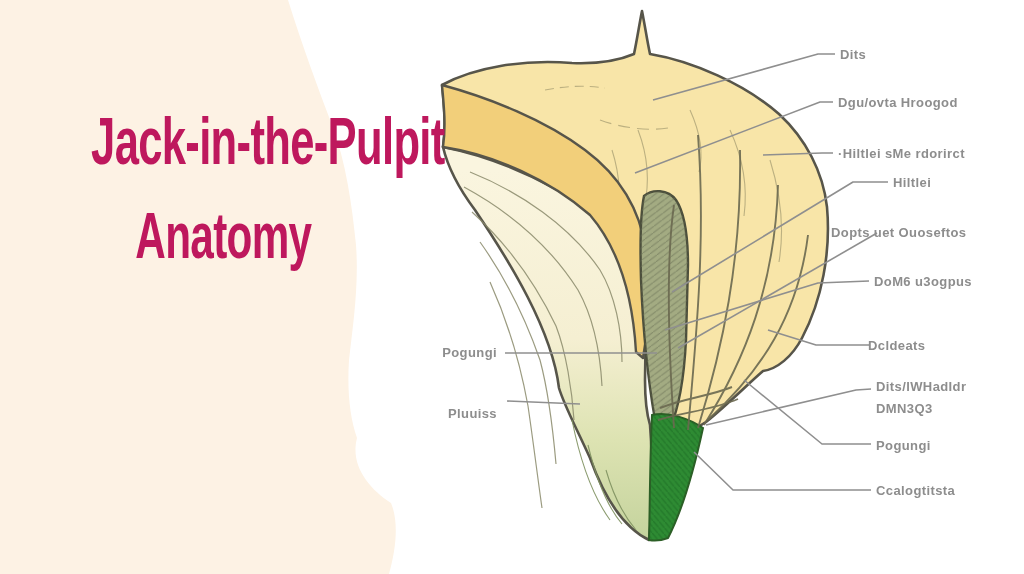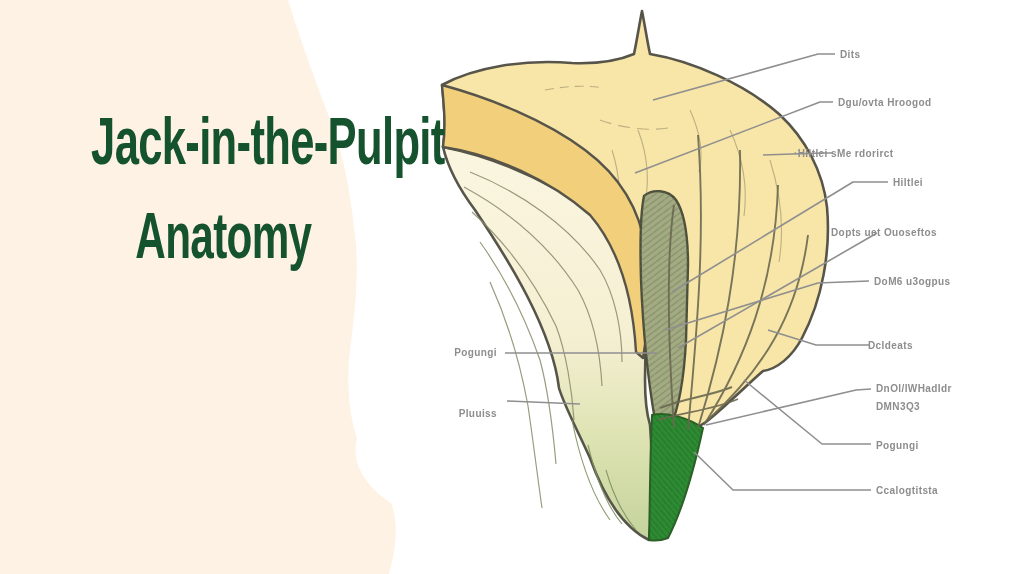--- a/index.html
+++ b/index.html
@@ -7,39 +7,39 @@
     position:relative;
     width:1024px;height:574px;
     background:#ffffff;
     overflow:hidden;
     font-family:"Liberation Sans", sans-serif;
   }
   #artwork{position:absolute;left:0;top:0;width:1024px;height:574px;}
   
   #title-block{
     position:absolute;left:0;top:108px;width:446px;
-    text-align:center;color:#14532d;z-index:3;
+    text-align:center;color:#be185d;z-index:3;
   }
   .title-line{
     display:inline-block;
     font-weight:700;
     font-size:66px;
     letter-spacing:-1px;
     transform:scaleX(0.66);
     transform-origin:50% 50%;
     white-space:nowrap;
     line-height:1.0;
   }
   #title-line2-wrap{margin-top:30px;}
   #title-line2-wrap .title-line{font-size:64px;}
   
   .lbl{
     position:absolute;
     transform:translateY(-50%);
-    font-size:10px;
+    font-size:13px;
     font-weight:700;
     color:#8d8d8d;
     letter-spacing:.4px;
     white-space:nowrap;
     z-index:4;
   }
   .lbl .second{display:block;margin-top:7px;}
   .lbl-left{text-align:right;}
 </style>
 </head>
@@ -148,27 +148,27 @@
     </g>
   </svg>
 
   <div id="title-block">
     <div><span class="title-line">Jack-in-the-Pulpit</span></div>
     <div id="title-line2-wrap"><span class="title-line">Anatomy</span></div>
   </div>
 
   <div class="lbl" style="left:840px;top:54px">Dits</div>
   <div class="lbl" style="left:838px;top:102px">Dgu/ovta Hroogod</div>
-  <div class="lbl" style="left:794px;top:153px">·Hiltlei sMe rdorirct</div>
+  <div class="lbl" style="left:838px;top:153px">·Hiltlei sMe rdorirct</div>
   <div class="lbl" style="left:893px;top:182px">Hiltlei</div>
   <div class="lbl" style="left:831px;top:232px">Dopts uet Ouoseftos</div>
   <div class="lbl" style="left:874px;top:281px">DoM6 u3ogpus</div>
   <div class="lbl" style="left:868px;top:345px">Dcldeats</div>
   <div class="lbl" style="left:876px;top:397px">
-    <span>DnOl/lWHadIdr</span>
+    <span>Dits/lWHadIdr</span>
     <span class="second">DMN3Q3</span>
   </div>
   <div class="lbl" style="left:876px;top:445px">Pogungi</div>
   <div class="lbl" style="left:876px;top:490px">Ccalogtitsta</div>
 
   <div class="lbl lbl-left" style="right:527px;top:352px">Pogungi</div>
   <div class="lbl lbl-left" style="right:527px;top:413px">Pluuiss</div>
 
 </div>
 

